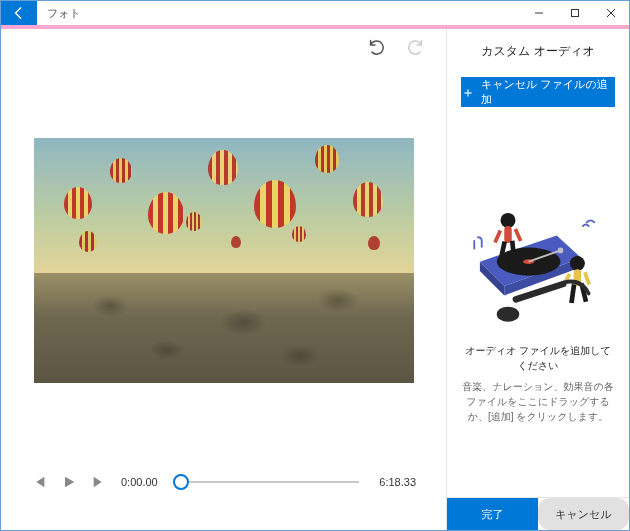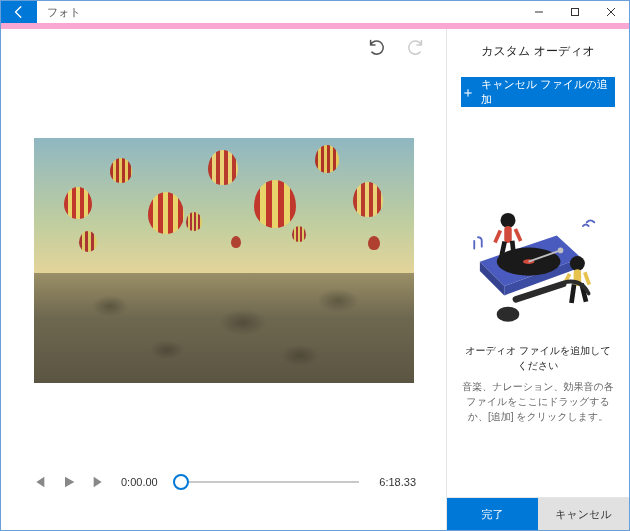--- a/index.html
+++ b/index.html
@@ -1,18 +1,18 @@
 <!DOCTYPE html>
 <html><head>
 <meta charset="utf-8">
 <style>
   * { box-sizing: border-box; margin: 0; padding: 0; font-family: "Yu Gothic UI", "Meiryo", sans-serif; }
   body { width: 630px; height: 531px; overflow: hidden; background: #fff; }
   .window { width: 630px; height: 531px; border: 1px solid #6aa0d8; display: flex; flex-direction: column; background: #fff; }
-  .titlebar { height: 28px; display: flex; align-items: stretch; border-bottom: 6px solid #f9a8d4; background: #fff; }
+  .titlebar { height: 28px; display: flex; align-items: stretch; border-bottom: 4px solid #f9a8d4; background: #fff; }
   .back-btn { width: 36px; background: #0078d7; display:flex; align-items:center; justify-content:center; color:#fff; }
   .back-btn svg { width:14px; height:14px; }
   .title { flex:0 0 auto; padding:0 10px; font-size:11px; color:#555; display:flex; align-items:center; }
   .title-spacer { flex:1; }
   .win-btn { width: 36px; display:flex; align-items:center; justify-content:center; color:#555; }
   .win-btn svg { width:10px; height:10px; }
   .content { flex:1; display:flex; overflow:hidden; }
   .main { flex:1; display:flex; flex-direction:column; border-right:1px solid #e5e5e5; }
   .toolbar { height:34px; display:flex; align-items:center; justify-content:flex-end; padding:0 18px; gap:20px; }
   .tb-icon { width:22px; height:22px; display:flex; align-items:center; justify-content:center; color:#555; }
@@ -54,21 +54,21 @@
   .side-header { text-align:center; font-size:12px; padding:14px 8px 17px; color:#222; }
   .add-btn { margin:0 14px; height:30px; background:#0078d7; color:#fff; font-size:11px; display:flex; align-items:center; justify-content:center; gap:6px; }
   .add-btn .plus { font-size:14px; line-height:1; }
   .side-body { flex:1; display:flex; flex-direction:column; align-items:center; justify-content:center; padding:10px 14px; text-align:center; }
   .illus { width:150px; height:150px; margin-bottom:12px; }
   .side-title { font-size:10px; color:#222; line-height:1.5; margin-bottom:6px; }
   .side-desc { font-size:10px; color:#666; line-height:1.5; }
   .side-footer { display:flex; border-top:1px solid #e5e5e5; }
   .f-btn { flex:1; height:32px; font-size:11px; display:flex; align-items:center; justify-content:center;text-align:right; }
   .f-done { background:#0078d7; color:#fff; }
-  .f-cancel { background:#e1e1e1; color:#333; }
+  .f-cancel { background:#e1e1e1; color:#333;border-radius:12px; }
 </style>
 </head>
 <body>
 
 <div class="window">
   <div class="titlebar">
     <div class="back-btn">
       <svg viewBox="0 0 16 16">
           <path d="M10 2 4 8l6 6" stroke="#fff" stroke-width="1.6" fill="none" stroke-linecap="round" stroke-linejoin="round"></path>
         </svg>

